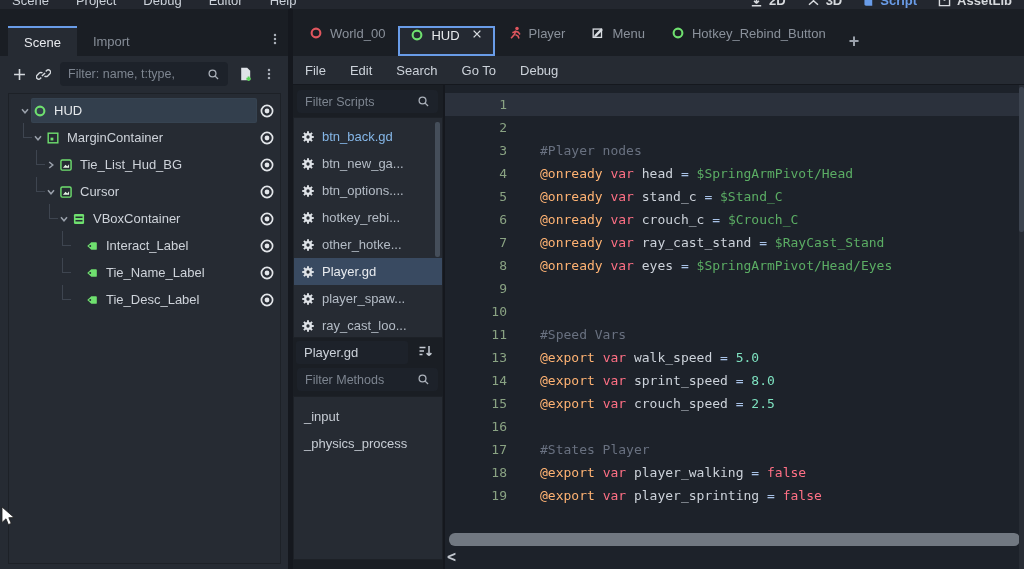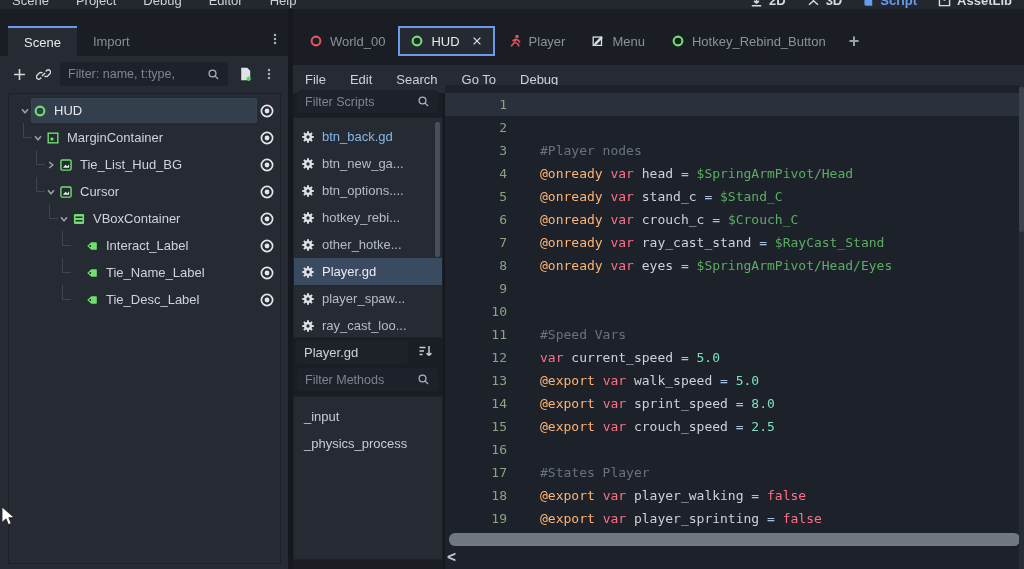--- a/index.html
+++ b/index.html
@@ -23,21 +23,21 @@
   .ws-btn{display:flex;align-items:center;gap:5px;}
   .ws-btn.active{color:var(--accent);}
 
   
   .strip{position:absolute;left:0;top:9px;width:1024px;height:47px;background:#1a1e24;}
   .dock-tabs{position:absolute;left:8px;top:17px;height:30px;display:flex;}
   .dock-tab{padding:0 16px;display:flex;align-items:center;font-size:13px;color:#868d97;}
   .dock-tab.active{background:#262b33;border-top:2px solid var(--accent);color:#e8eaee;}
   .dock-kebab{position:absolute;left:268px;top:22px;}
   .scene-tabs{position:absolute;left:296px;top:17px;height:30px;display:flex;align-items:center;}
-  .scene-tab{display:flex;align-items:center;gap:7px;padding:0 13px;height:30px;font-size:13px;color:#8a919b;white-space:nowrap;}
+  .scene-tab{display:flex;align-items:flex-start;gap:7px;padding:0 13px;height:30px;font-size:13px;color:#8a919b;white-space:nowrap;}
   .scene-tab.active{border:2px solid var(--accent);background:#242932;color:#e7e9ec;height:30px;padding:0 10px;}
   .tab-plus{color:#9aa1ab;font-size:18px;padding:0 10px;font-weight:bold;}
   .icon-red{color:#e0565e;} .icon-green{color:#6fe06f;} .icon-white{color:#d8dce1;}
 
   
   .left-dock{position:absolute;left:0;top:56px;width:288px;height:513px;background:var(--panel);}
   .dock-toolbar{position:absolute;left:0;top:0;width:288px;height:36px;display:flex;align-items:center;gap:9px;padding:0 12px;}
   .filter-box{flex:1;height:24px;background:var(--well);border-radius:4px;display:flex;align-items:center;padding:0 8px;color:#7d8590;font-size:12.5px;overflow:hidden;white-space:nowrap;}
   .filter-box .ph{flex:1;overflow:hidden;text-overflow:clip;white-space:nowrap;}
   .tree-panel{position:absolute;left:8px;top:37px;width:273px;height:471px;background:var(--panel);border:1px solid #1d2127;overflow:hidden;padding-top:3px;}
@@ -50,21 +50,21 @@
   .tree-label{padding-left:3px;flex:1;white-space:nowrap;}
   .tree-eye{width:26px;flex:none;display:flex;justify-content:center;}
   .elbow{position:absolute;top:-1px;height:15px;width:9px;border-left:1px solid #3e4550;border-bottom:1px solid #3e4550;z-index:0;}
 
   
   .vsep{position:absolute;left:288px;top:9px;width:5px;height:560px;background:#15181e;}
   .vsep2{position:absolute;left:443px;top:85px;width:2px;height:484px;background:#15181e;}
   .hsep{position:absolute;left:293px;top:84px;width:731px;height:1px;background:#15181e;}
 
   
-  .menubar{position:absolute;left:293px;top:56px;width:731px;height:28px;background:var(--panel);display:flex;align-items:center;gap:24px;padding:3px 12px;font-size:13px;color:#ccd2da;margin-top:9px;}
+  .menubar{position:absolute;left:293px;top:56px;width:731px;height:28px;background:var(--panel);display:flex;align-items:center;gap:24px;padding:3px 12px;font-size:13px;color:#ccd2da;}
 
   
   .fs-box{position:absolute;left:297px;top:90px;width:141px;height:23px;}
   .scripts-list{position:absolute;left:293px;top:117px;width:150px;height:221px;background:var(--panel);border:1px solid #1d2127;overflow:hidden;padding-top:5px;}
   .script-row{position:relative;height:27px;display:flex;align-items:center;gap:7px;padding:0 7px;font-size:13px;color:#b4bcc6;white-space:nowrap;}
   .script-row.selected{background:#394a61;color:#e8ebef;}
   .script-row.open{color:#85b7e8;}
   .list-scroll{position:absolute;right:2px;top:4px;width:5px;height:135px;background:#454e5a;border-radius:2px;}
   .script-path{position:absolute;left:296px;top:341px;width:112px;height:23px;background:var(--well);border-radius:3px;display:flex;align-items:center;padding:0 8px;font-size:13px;color:#ccd2da;}
   .sort-btn{position:absolute;left:417px;top:343px;}
@@ -617,21 +617,20 @@
     <div class="code-line"><span class="gutter">2</span><span class="code-text"></span></div>
     <div class="code-line"><span class="gutter">3</span><span class="code-text"><span class="tk-c">#Player nodes</span></span></div>
     <div class="code-line"><span class="gutter">4</span><span class="code-text"><span class="tk-a">@onready</span><span class="tk-i"> </span><span class="tk-k">var</span><span class="tk-i"> head </span><span class="tk-o">=</span><span class="tk-i"> </span><span class="tk-p">$SpringArmPivot/Head</span></span></div>
     <div class="code-line"><span class="gutter">5</span><span class="code-text"><span class="tk-a">@onready</span><span class="tk-i"> </span><span class="tk-k">var</span><span class="tk-i"> stand_c </span><span class="tk-o">=</span><span class="tk-i"> </span><span class="tk-p">$Stand_C</span></span></div>
     <div class="code-line"><span class="gutter">6</span><span class="code-text"><span class="tk-a">@onready</span><span class="tk-i"> </span><span class="tk-k">var</span><span class="tk-i"> crouch_c </span><span class="tk-o">=</span><span class="tk-i"> </span><span class="tk-p">$Crouch_C</span></span></div>
     <div class="code-line"><span class="gutter">7</span><span class="code-text"><span class="tk-a">@onready</span><span class="tk-i"> </span><span class="tk-k">var</span><span class="tk-i"> ray_cast_stand </span><span class="tk-o">=</span><span class="tk-i"> </span><span class="tk-p">$RayCast_Stand</span></span></div>
     <div class="code-line"><span class="gutter">8</span><span class="code-text"><span class="tk-a">@onready</span><span class="tk-i"> </span><span class="tk-k">var</span><span class="tk-i"> eyes </span><span class="tk-o">=</span><span class="tk-i"> </span><span class="tk-p">$SpringArmPivot/Head/Eyes</span></span></div>
     <div class="code-line"><span class="gutter">9</span><span class="code-text"></span></div>
     <div class="code-line"><span class="gutter">10</span><span class="code-text"></span></div>
     <div class="code-line"><span class="gutter">11</span><span class="code-text"><span class="tk-c">#Speed Vars</span></span></div>
-    <div class="code-line"><span class="gutter">12</span><span class="code-text"><span class="tk-k">var</span><span class="tk-i"> current_speed </span><span class="tk-o">=</span><span class="tk-i"> </span><span class="tk-n">5.0</span></span></div>
     <div class="code-line"><span class="gutter">13</span><span class="code-text"><span class="tk-a">@export</span><span class="tk-i"> </span><span class="tk-k">var</span><span class="tk-i"> walk_speed </span><span class="tk-o">=</span><span class="tk-i"> </span><span class="tk-n">5.0</span></span></div>
     <div class="code-line"><span class="gutter">14</span><span class="code-text"><span class="tk-a">@export</span><span class="tk-i"> </span><span class="tk-k">var</span><span class="tk-i"> sprint_speed </span><span class="tk-o">=</span><span class="tk-i"> </span><span class="tk-n">8.0</span></span></div>
     <div class="code-line"><span class="gutter">15</span><span class="code-text"><span class="tk-a">@export</span><span class="tk-i"> </span><span class="tk-k">var</span><span class="tk-i"> crouch_speed </span><span class="tk-o">=</span><span class="tk-i"> </span><span class="tk-n">2.5</span></span></div>
     <div class="code-line"><span class="gutter">16</span><span class="code-text"></span></div>
     <div class="code-line"><span class="gutter">17</span><span class="code-text"><span class="tk-c">#States Player</span></span></div>
     <div class="code-line"><span class="gutter">18</span><span class="code-text"><span class="tk-a">@export</span><span class="tk-i"> </span><span class="tk-k">var</span><span class="tk-i"> player_walking </span><span class="tk-o">=</span><span class="tk-i"> </span><span class="tk-k">false</span></span></div>
     <div class="code-line"><span class="gutter">19</span><span class="code-text"><span class="tk-a">@export</span><span class="tk-i"> </span><span class="tk-k">var</span><span class="tk-i"> player_sprinting </span><span class="tk-o">=</span><span class="tk-i"> </span><span class="tk-k">false</span></span></div>
   </div>
 
 <div class="mouse-cursor">

